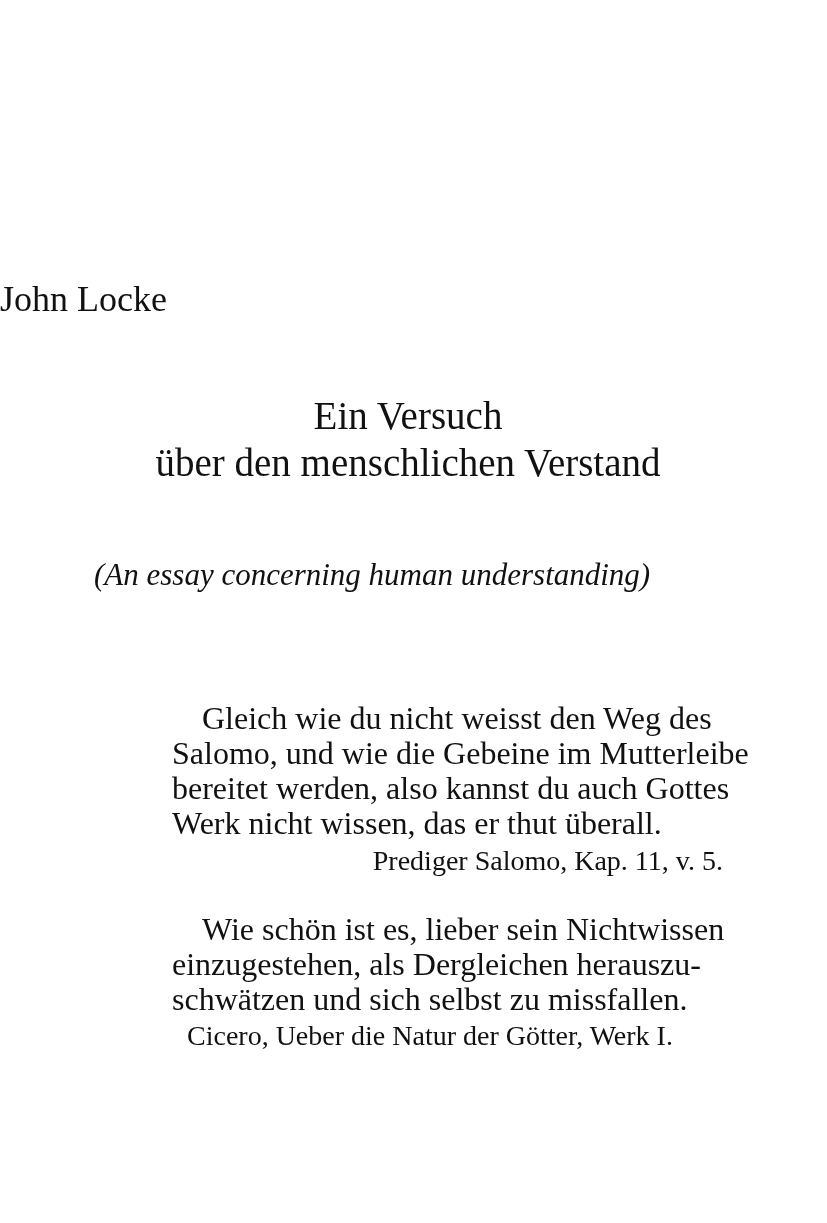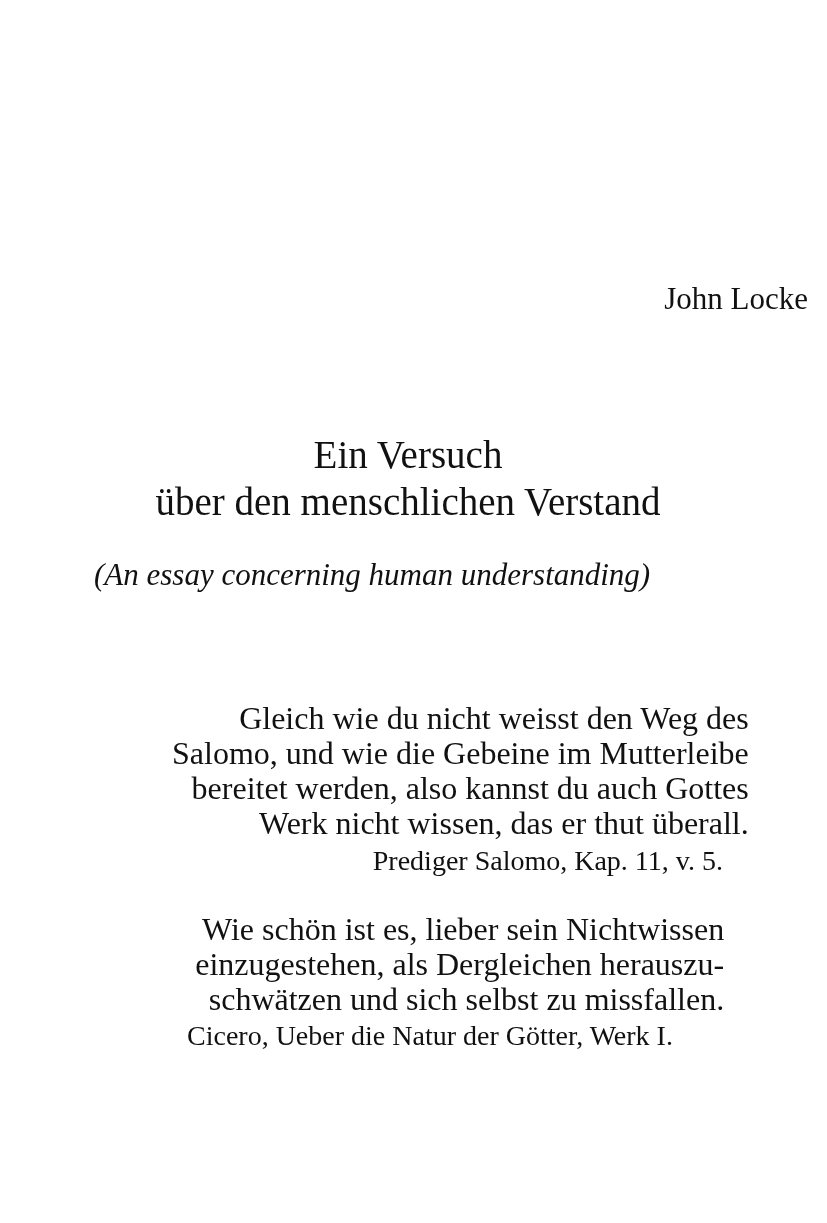--- a/index.html
+++ b/index.html
@@ -1,20 +1,20 @@
 <!DOCTYPE html>
 <html><head>
   <meta charset="utf-8">
   <style>
     html, body { margin:0; padding:0; background:#ffffff; }
     body { width:827px; height:1223px; position:relative; overflow:hidden;
            font-family:"Liberation Serif", "DejaVu Serif", serif; color:#111; }
-    .abs { position:absolute; white-space:nowrap;text-align:right; }
-    .author { left:0; width:808px; text-align:right; top:281px; font-size:31px; line-height:36px; }
-    .title { left:0; width:816px; text-align:center; top:392px; font-size:39px; line-height:47px;margin-top:39px; }
+    .abs { position:absolute; white-space:nowrap; }
+    .author { left:0; width:808px; text-align:left; top:281px; font-size:36px; line-height:36px; }
+    .title { left:0; width:816px; text-align:center; top:392px; font-size:39px; line-height:47px; }
     .subtitle { left:94px; top:556px; font-size:31px; line-height:38px; font-style:italic; }
     .quote { left:172px; font-size:32px; line-height:35px; }
     .quote .line { display:block; white-space:nowrap; }
     .quote .indent { padding-left:30px; }
     .q1 { top:701px; }
     .q2 { top:912px; }
     .attr { font-size:28px; line-height:35px; }
     .a1 { top:843px; right:104px; }
     .a2 { top:1018px; left:187px; }
   </style>

